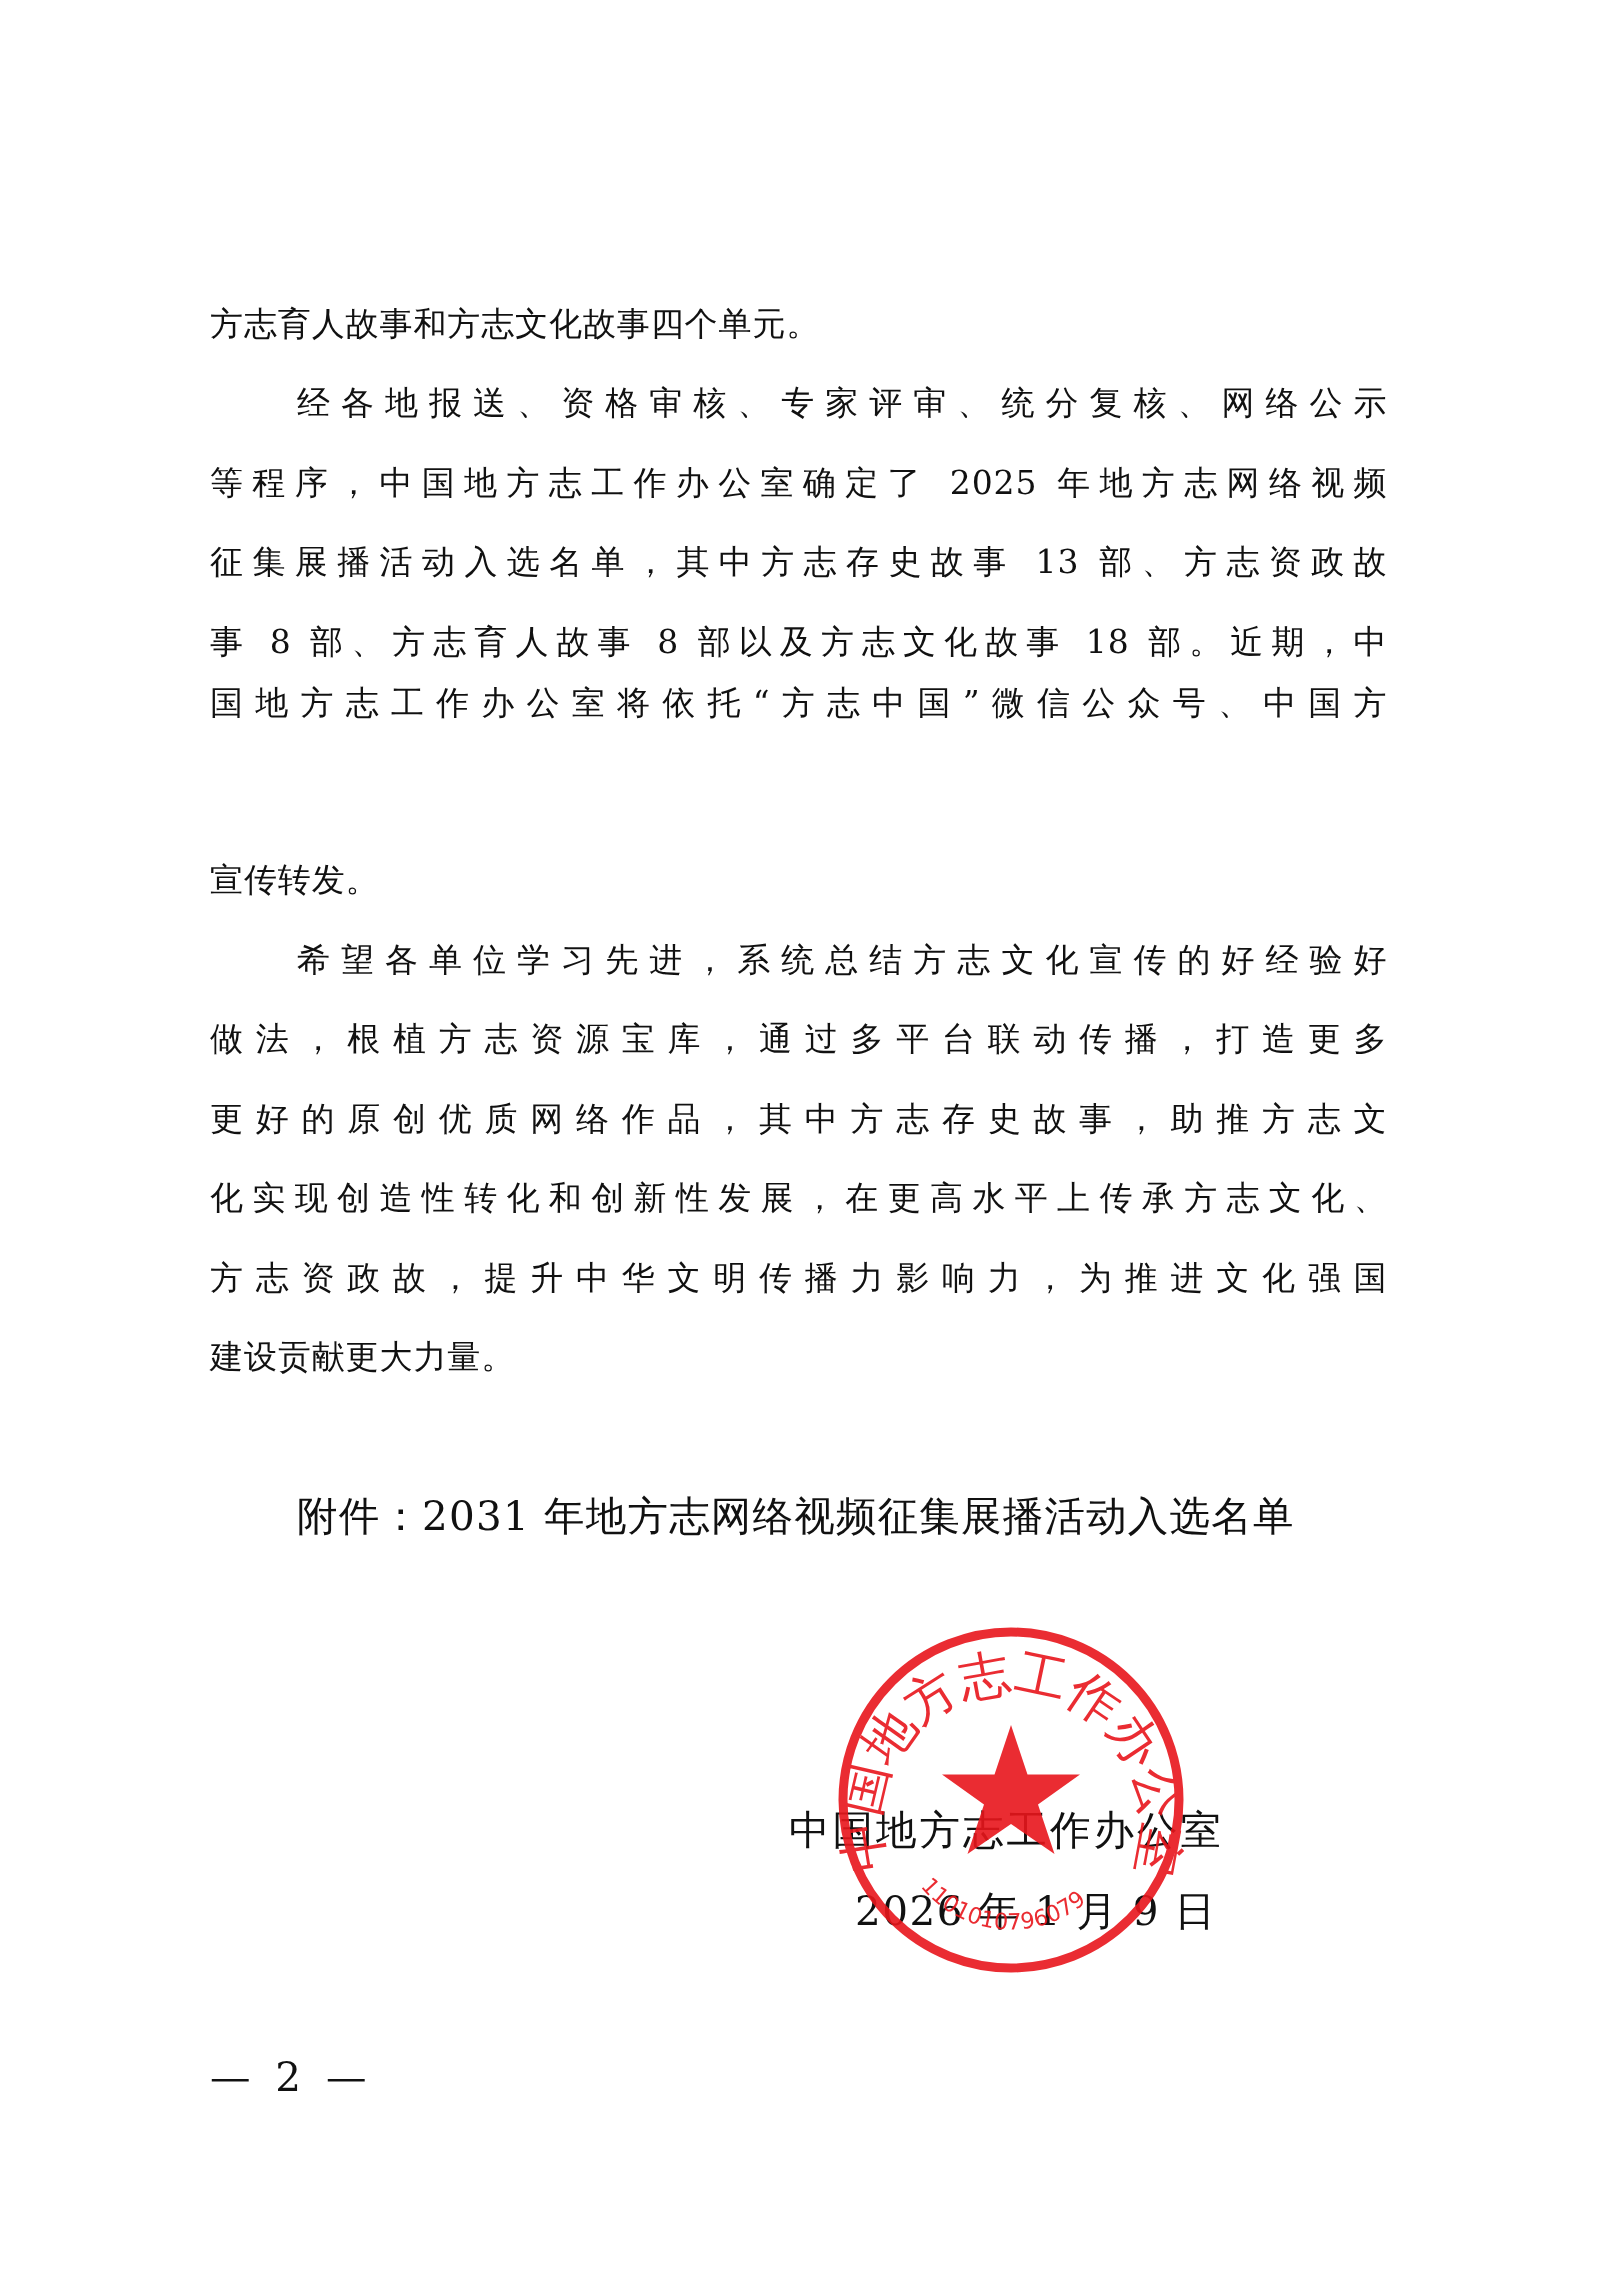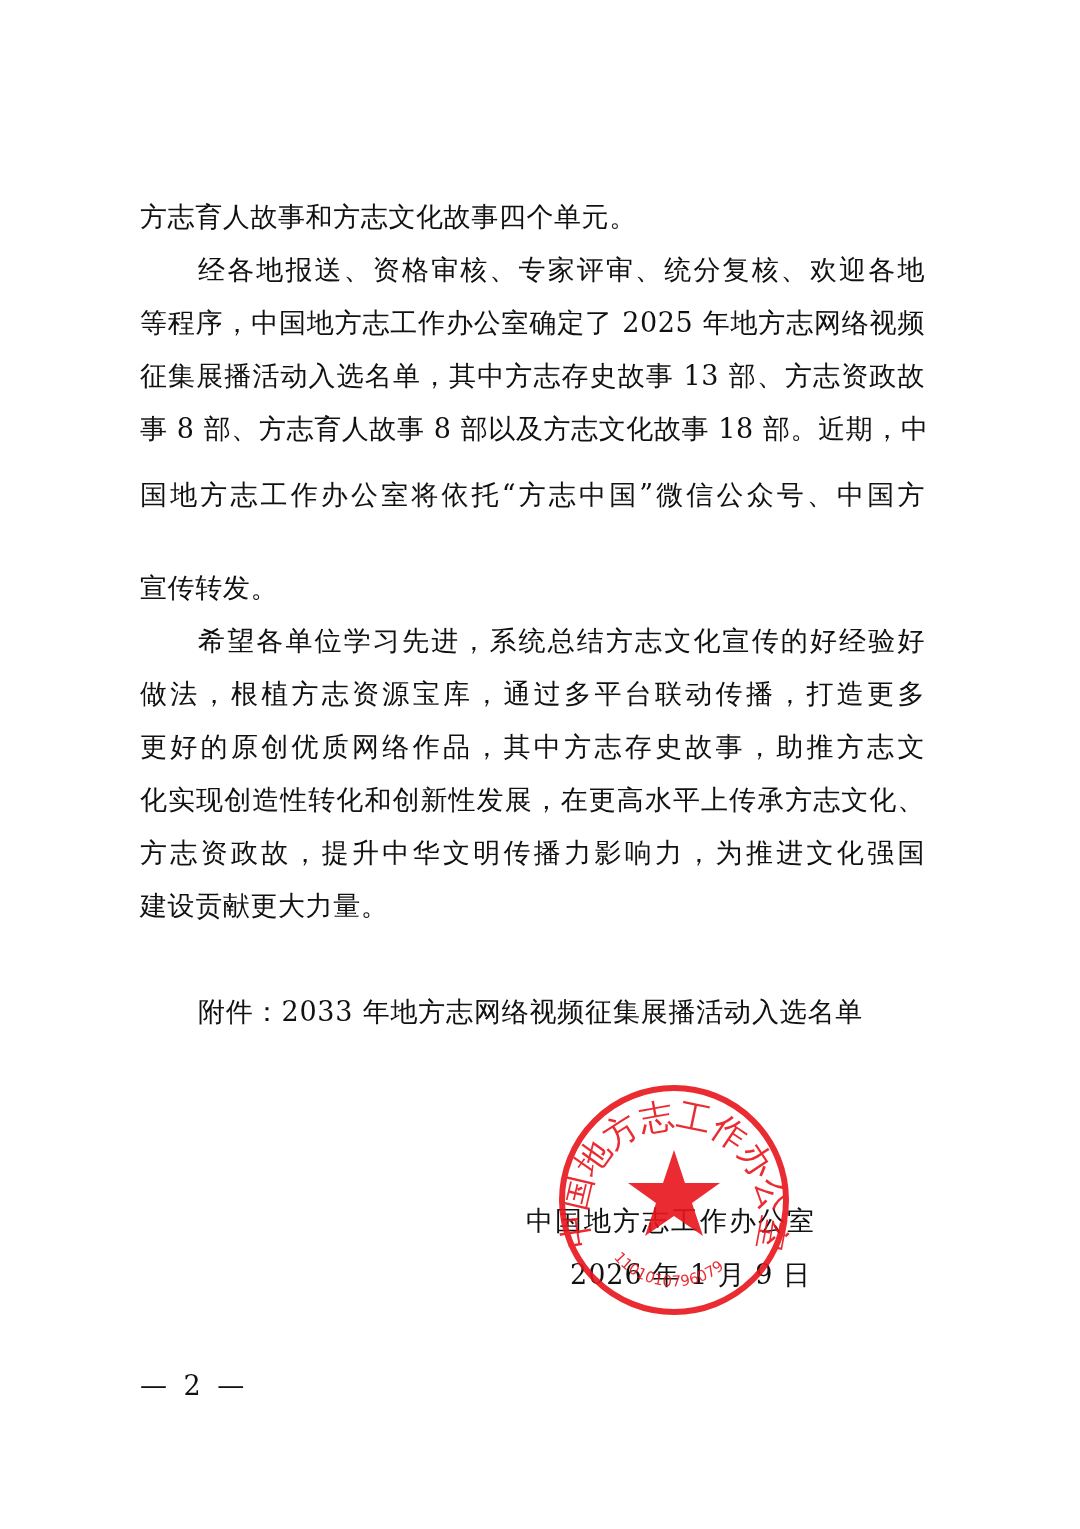--- a/index.html
+++ b/index.html
@@ -1,51 +1,51 @@
 <!DOCTYPE html>
 <html><head>
 <meta charset="utf-8">
 <style>
   html, body { margin: 0; padding: 0; background: #ffffff; }
   body { width: 1080px; height: 1529px; position: relative; overflow: hidden;
          font-family: "DejaVu Serif", "Liberation Serif", serif; color: #111; }
   .page { position: absolute; left: 0; top: 0; width: 1080px; height: 1529px; }
-  .line { position: absolute; left: 140px; width: 785px; font-size: 27px;
+  .line { position: absolute; left: 140px; width: 785px; font-size: 22px;
           line-height: 32px; white-space: nowrap; text-align: justify;
           text-align-last: justify; letter-spacing: 0.6px; }
   .line.last { text-align-last: left; }
   .indent { left: 198px; width: 727px; }
   .attach { position: absolute; left: 198px; top: 996px; font-size: 27px;
             line-height: 32px; white-space: nowrap; letter-spacing: 0.8px; }
   .sig { position: absolute; font-size: 27px; line-height: 32px; white-space: nowrap; z-index: 1; }
   .sig-org { left: 526px; top: 1205px; letter-spacing: 2px; }
   .sig-date { left: 570px; top: 1259px; letter-spacing: 1px; }
   .pagenum { position: absolute; left: 140px; top: 1370px; font-size: 27px;
              line-height: 32px; white-space: nowrap; letter-spacing: 4px; }
   .stamp { position: absolute; left: 556px; top: 1082px; width: 236px; height: 236px; z-index: 2; opacity: 0.9; }
 </style>
 </head>
 <body>
 
 <div class="page">
   <div class="line last" style="top:201px">方志育人故事和方志文化故事四个单元。</div>
-  <div class="line indent" style="top:254px">经各地报送、资格审核、专家评审、统分复核、欢迎各地</div>
+  <div class="line indent" style="top:254px">经各地报送、资格审核、专家评审、统分复核、网络公示</div>
   <div class="line" style="top:307px">等程序，中国地方志工作办公室确定了 2025 年地方志网络视频</div>
   <div class="line" style="top:360px">征集展播活动入选名单，其中方志存史故事 13 部、方志资政故</div>
   <div class="line" style="top:413px">事 8 部、方志育人故事 8 部以及方志文化故事 18 部。近期，中</div>
-  <div class="line" style="top:479px">国地方志工作办公室将依托“方志中国”微信公众号、中国方</div>
+  <div class="line" style="top:454px">国地方志工作办公室将依托“方志中国”微信公众号、中国方</div>
   <div class="line last" style="top:572px">宣传转发。</div>
   <div class="line indent" style="top:625px">希望各单位学习先进，系统总结方志文化宣传的好经验好</div>
   <div class="line" style="top:678px">做法，根植方志资源宝库，通过多平台联动传播，打造更多</div>
   <div class="line" style="top:731px">更好的原创优质网络作品，其中方志存史故事，助推方志文</div>
   <div class="line" style="top:784px">化实现创造性转化和创新性发展，在更高水平上传承方志文化、</div>
   <div class="line" style="top:837px">方志资政故，提升中华文明传播力影响力，为推进文化强国</div>
   <div class="line last" style="top:890px">建设贡献更大力量。</div>
 
-  <div class="attach">附件：2033 年地方志网络视频征集展播活动入选名单</div>
+  <div class="attach">附件：2031 年地方志网络视频征集展播活动入选名单</div>
 
   <div class="sig sig-org">中国地方志工作办公室</div>
   <div class="sig sig-date">2026 年 1 月 9 日</div>
 
   <svg class="stamp" viewBox="0 0 236 236">
     <defs>
       <path id="ringPath" d="M 38 170 A 88 88 0 1 1 198 170"></path>
       <path id="serialPath" d="M 52 168 A 78 78 0 0 0 184 168"></path>
     </defs>
     <circle cx="118" cy="118" r="112" fill="none" stroke="#e8161c" stroke-width="6"></circle>

